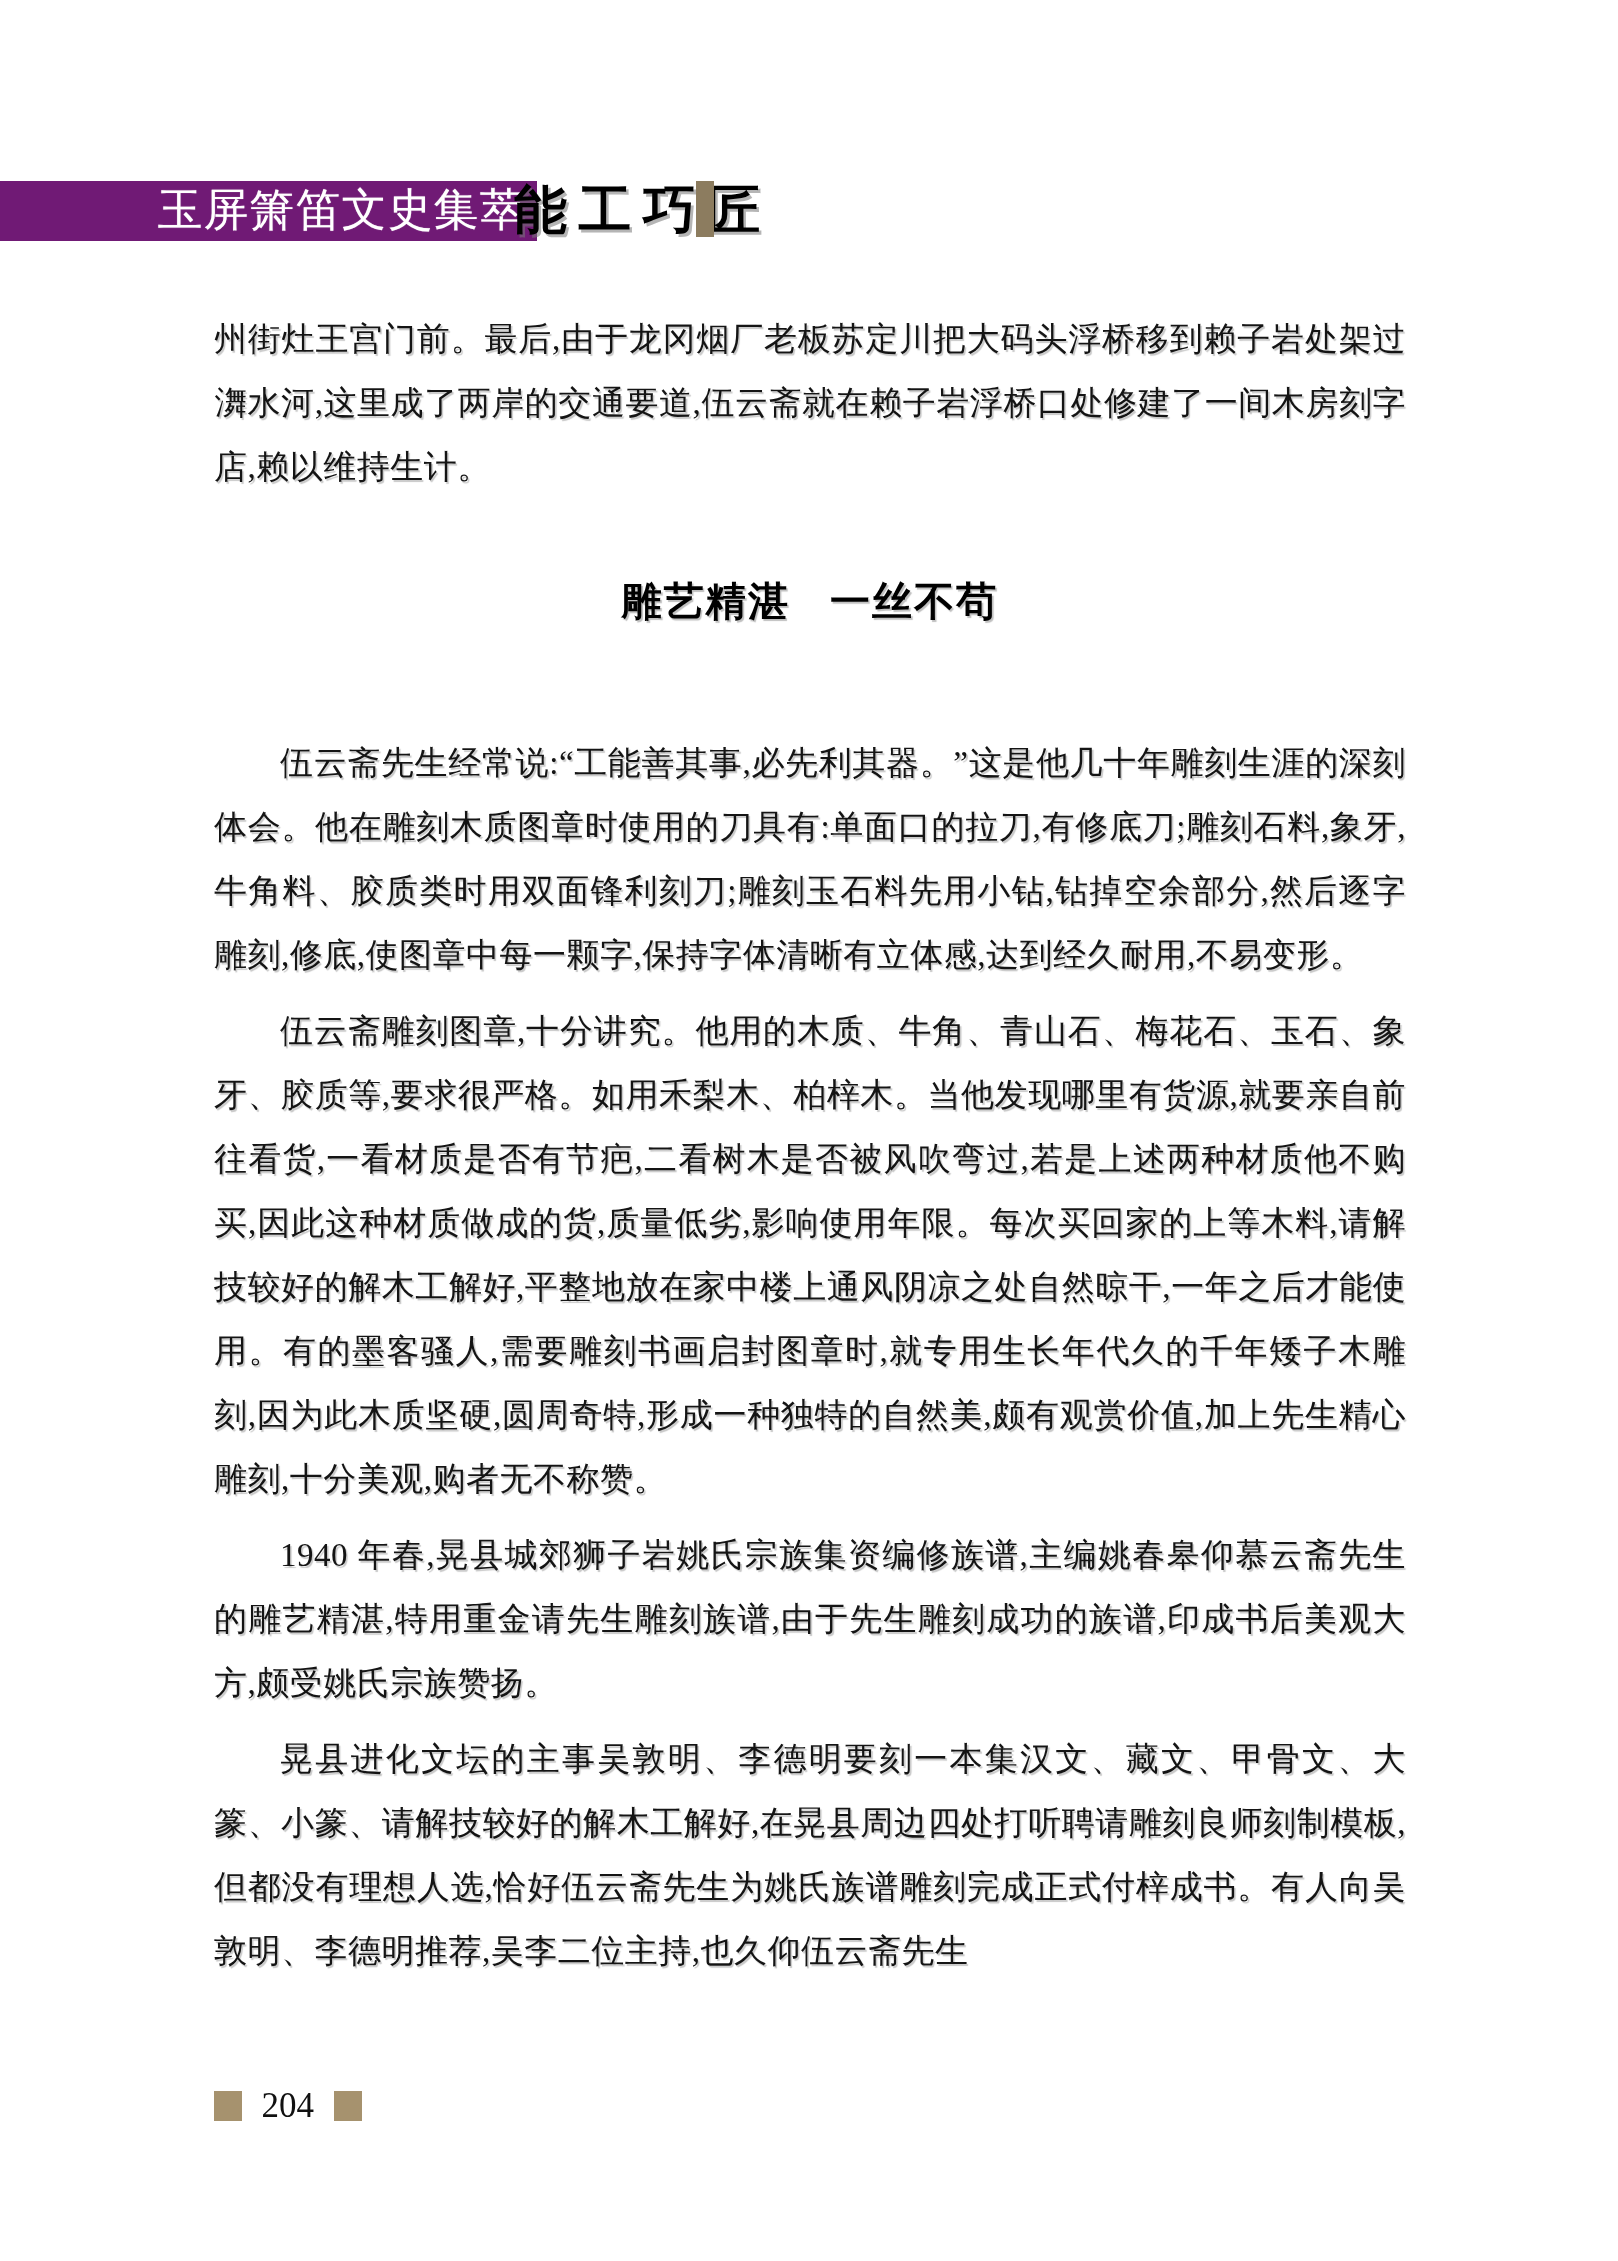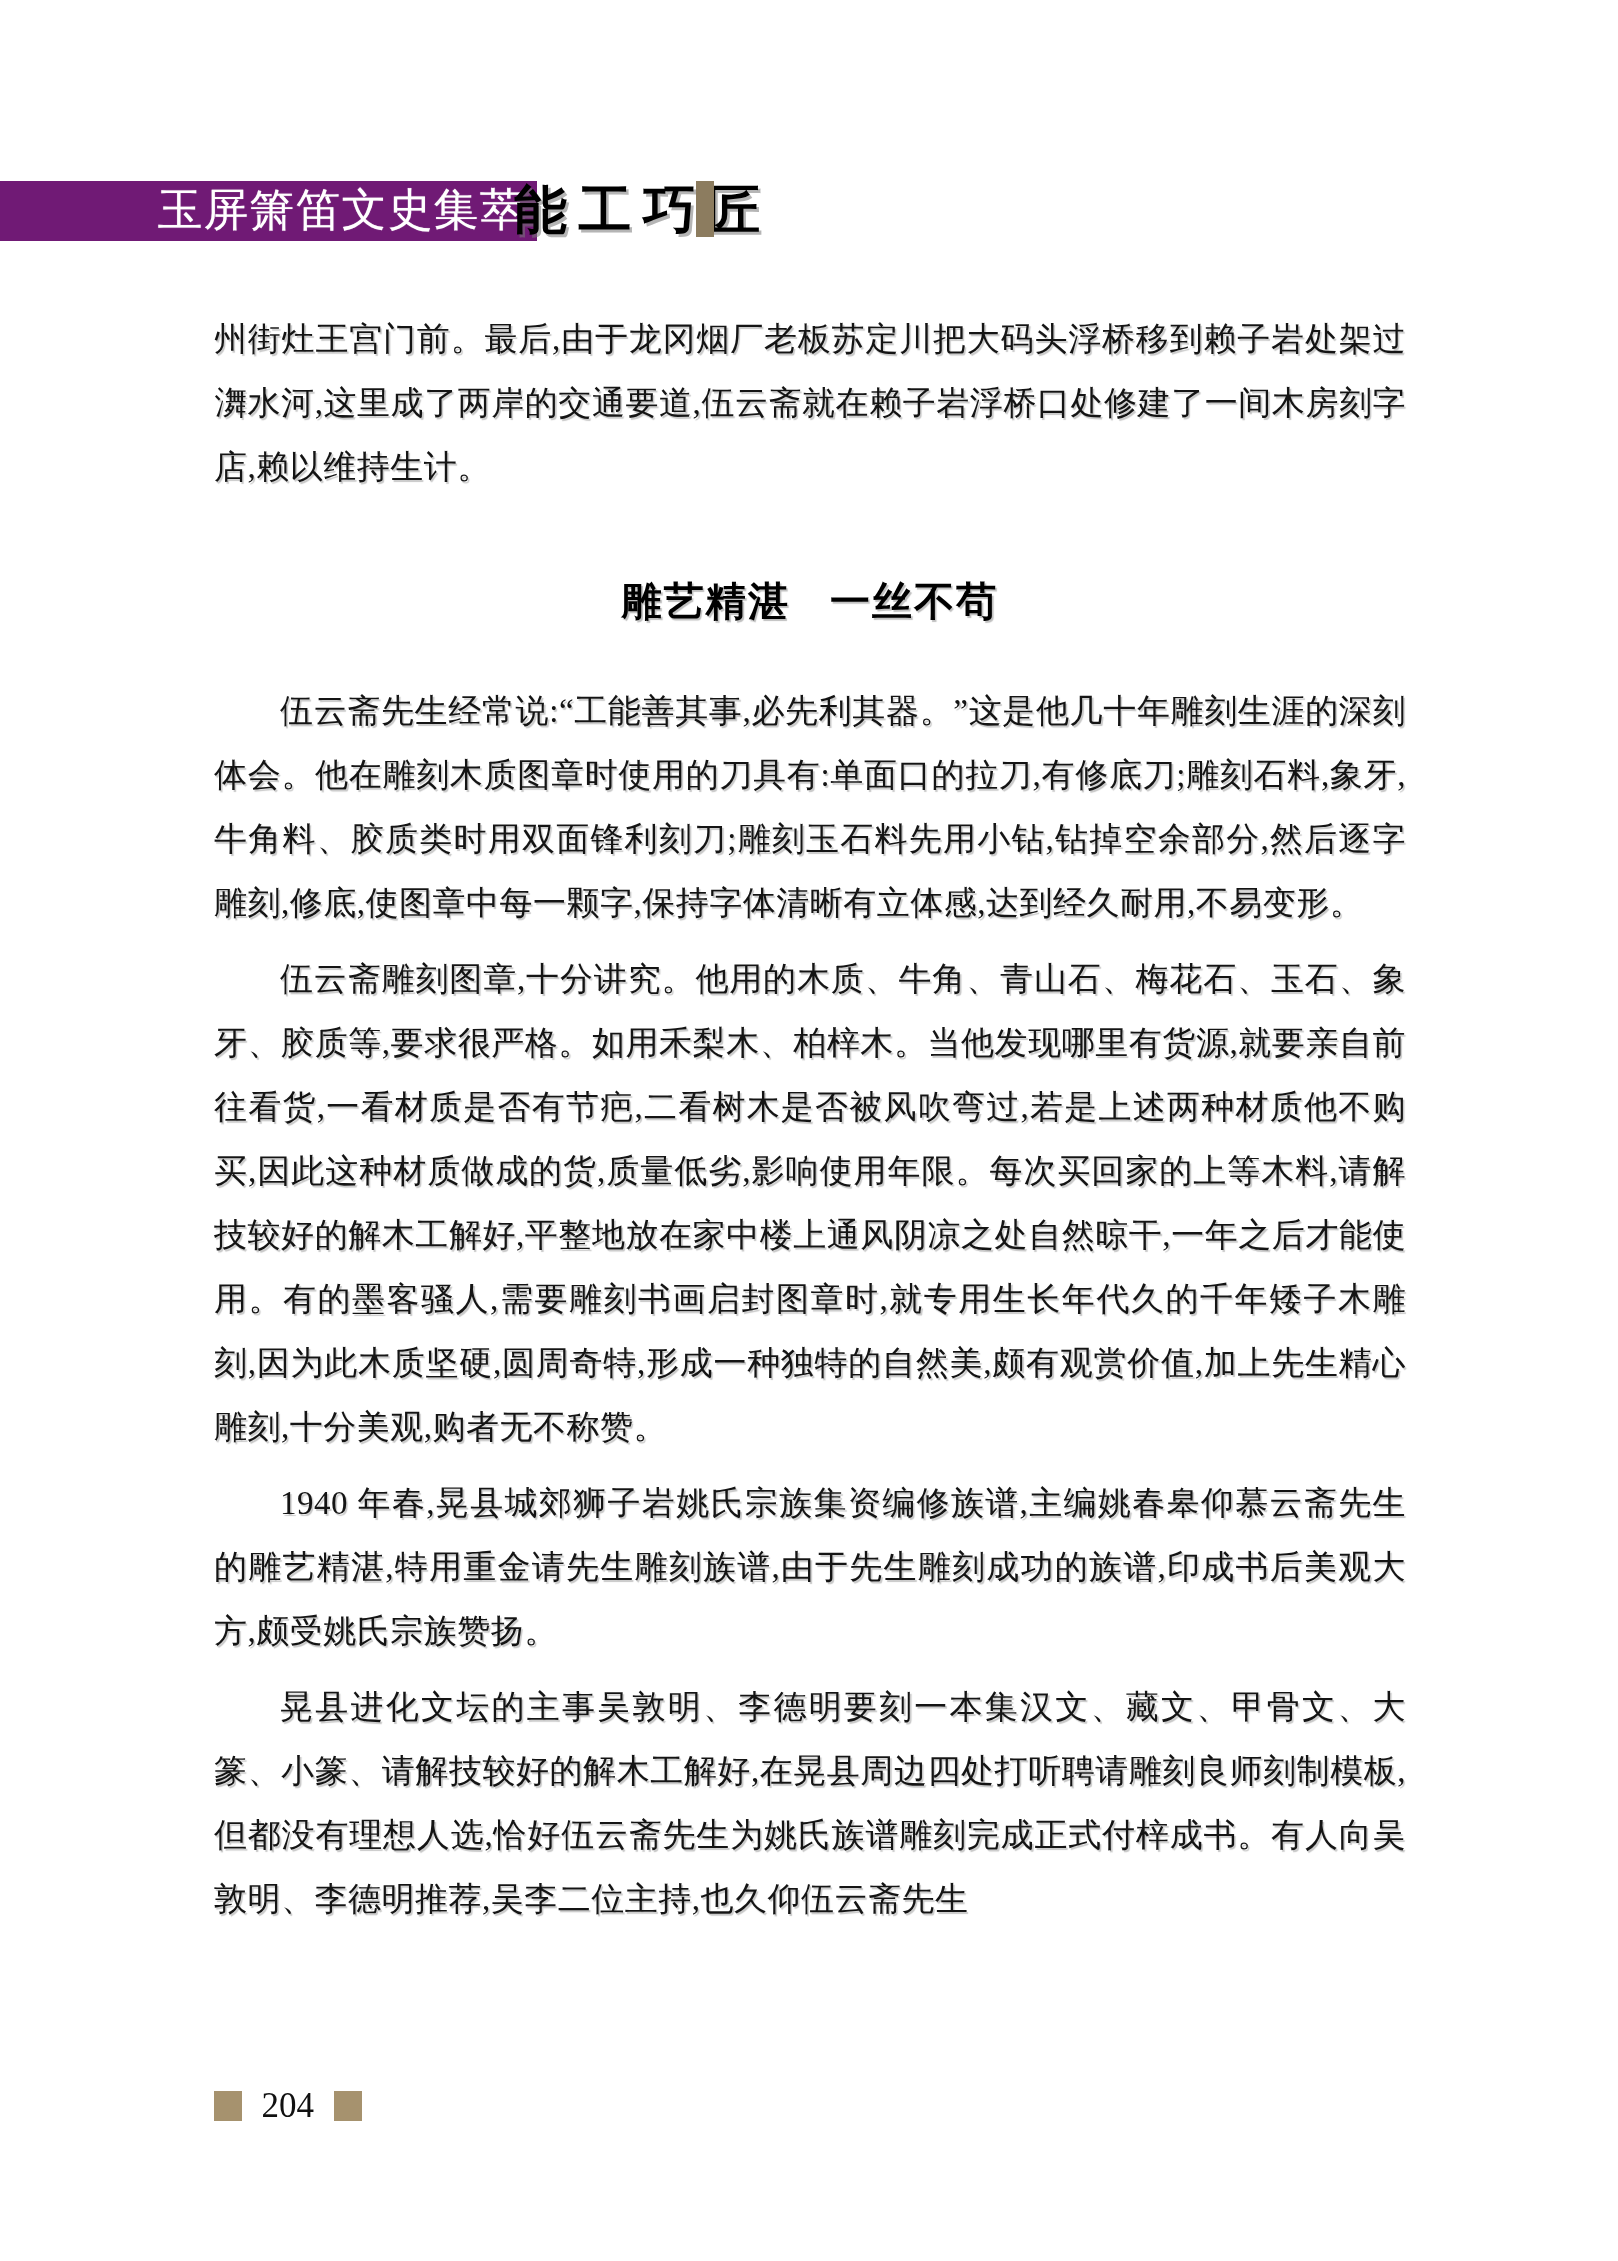--- a/index.html
+++ b/index.html
@@ -78,21 +78,21 @@
     text-justify: inter-ideograph;
     letter-spacing: 0.5px;
     color: #141414;
     text-shadow: 1.6px 1.6px 1px rgba(0,0,0,0.22);
   }
   .content p.indent {
     text-indent: 2em;
   }
 
   .section-heading {
-    margin: 78px 0 52px 0;
+    margin: 78px 0 104px 0;
     height: 50px;
     line-height: 50px;
     text-align: center;
     font-size: 40px;
     font-weight: bold;
     color: #000000;
     letter-spacing: 2.1px;
     text-shadow: 1.6px 1.6px 1px rgba(0,0,0,0.25);
   }
   .section-heading .gap {

